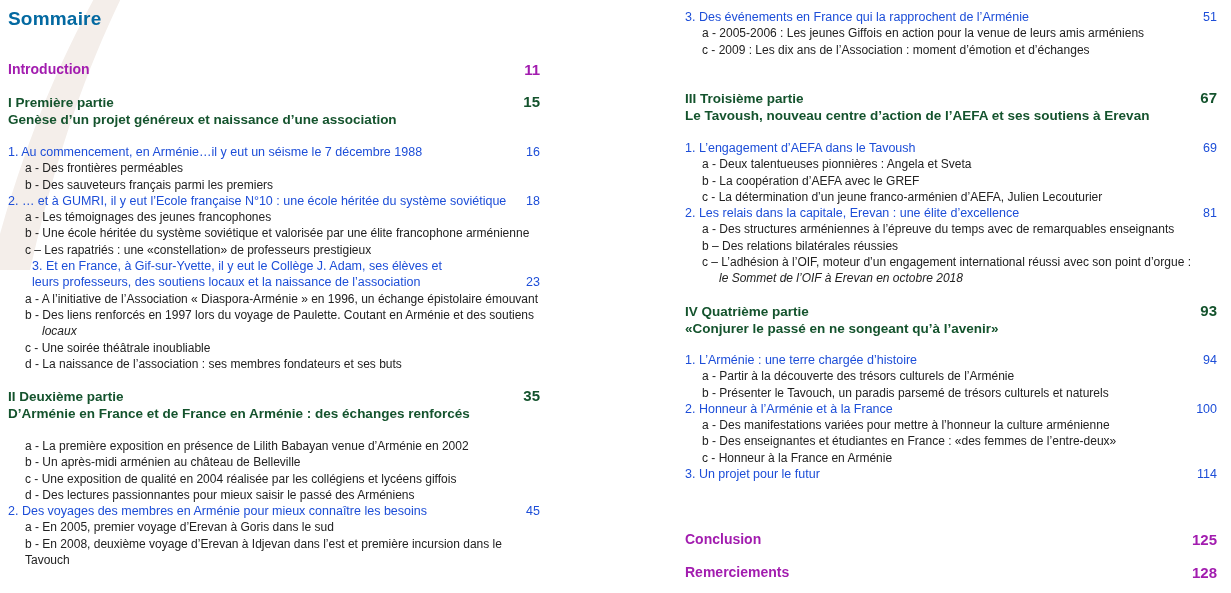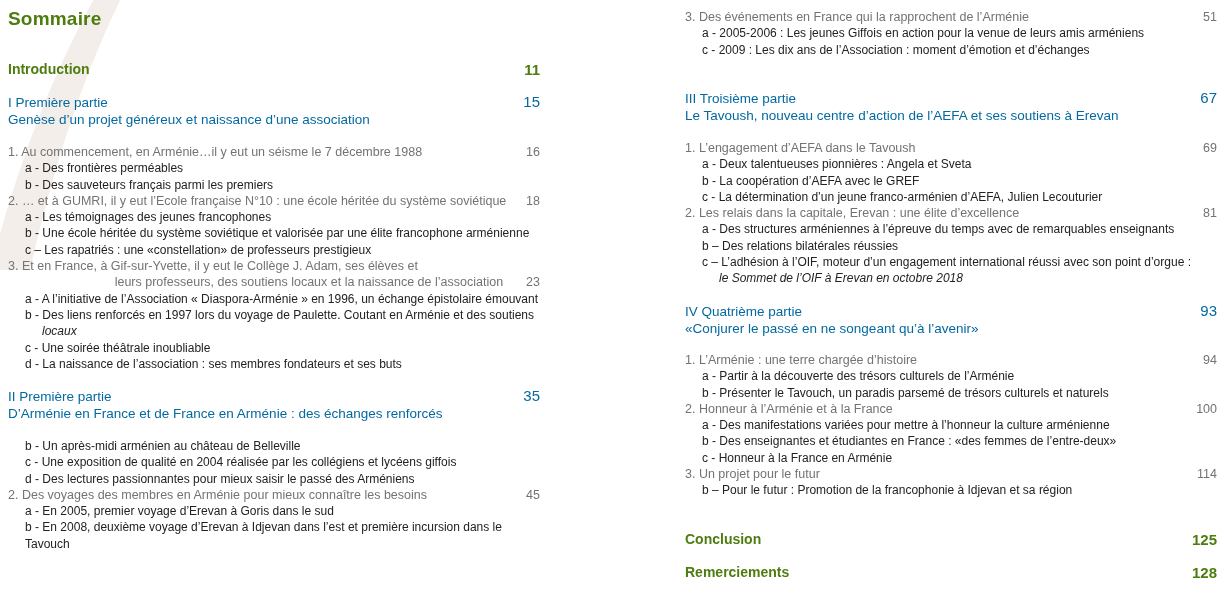--- a/index.html
+++ b/index.html
@@ -7,36 +7,36 @@
     width: 1231px; height: 593px; overflow: hidden; position: relative;
     background: #ffffff; color: #1a1a1a;
     font-family: "Liberation Sans", "DejaVu Sans", sans-serif;
   }
   .swoosh { position: absolute; left: -40px; top: -30px; width: 170px; height: 300px; pointer-events: none; }
   .page { position: absolute; top: 0; }
   .page.left { left: 8px; width: 532px; }
   .page.right { left: 685px; width: 532px; }
   .title {
     position: absolute; left: 0; top: 8px;
-    font-size: 19px; font-weight: bold; color: #4d7c0f; letter-spacing: 0.2px;
+    font-size: 19px; font-weight: bold; color: #0369a1; letter-spacing: 0.2px;
   }
   .block { position: absolute; left: 0; width: 100%; }
   .major {
     display: flex; justify-content: space-between; align-items: center;
-    font-weight: bold; font-size: 14px; line-height: 17px; color: #4d7c0f;
+    font-weight: bold; font-size: 14px; line-height: 17px; color: #a21caf;
   }
   .major .pg { font-size: 15px; }
-  .part-head { font-weight: normal; font-size: 13.5px; line-height: 16.5px; color: #0369a1; }
+  .part-head { font-weight: bold; font-size: 13.5px; line-height: 16.5px; color: #14532d; }
   .part-head .row { display: flex; justify-content: space-between; align-items: baseline; }
   .part-head .row .pg { font-size: 15px; }
   .chap { display: flex; justify-content: space-between; align-items: baseline;
-          font-size: 12.5px; line-height: 16.3px; color: #737373; }
+          font-size: 12.5px; line-height: 16.3px; color: #1d4ed8; }
   .chap .pg { padding-left: 8px; white-space: nowrap; }
-  .chap.two-line { display: block; }
-  .chap.two-line .last { display: flex; justify-content: flex-end; gap: 15px; }
+  .chap.two-line { display: block; margin-left: 24px; }
+  .chap.two-line .last { display: flex; justify-content: space-between; gap: 15px; }
   .sub { font-size: 12px; line-height: 16.3px; padding-left: 17px; color: #222; }
   .sub .letter { font-style: normal; }
   .sub .txt { }
   .sub .cont { display: block; padding-left: 17px; font-style: italic; }
 </style>
 </head>
 <body>
 
 <svg class="swoosh" viewBox="0 0 170 300">
   <path d="M150 0 C110 70, 70 150, 30 300 L70 300 C100 170, 130 90, 170 10 Z" fill="#f4eeea"></path>
@@ -87,28 +87,29 @@
     </div>
     <div class="sub"><span class="letter">a - </span><span class="txt">A l’initiative de  l’Association « Diaspora-Arménie » en 1996, un échange épistolaire émouvant</span></div>
     <div class="sub"><span class="letter">b - </span><span class="txt">Des liens renforcés en 1997 lors du voyage de Paulette. Coutant en Arménie et des soutiens</span><span class="cont">locaux</span></div>
     <div class="sub"><span class="letter">c - </span><span class="txt">Une soirée théâtrale inoubliable</span></div>
     <div class="sub"><span class="letter">d - </span><span class="txt"> La naissance de l’association : ses membres fondateurs et ses buts</span></div>
   </div>
 
   <div class="block" style="top:388px">
     <div class="part-head">
       <div class="row">
-        <span>II Première partie</span>
+        <span>II Deuxième partie</span>
         <span class="pg">35</span>
       </div>
       <div>D’Arménie en France et de France en Arménie : des échanges renforcés</div>
     </div>
   </div>
 
   <div class="block" style="top:438px">
+    <div class="sub"><span class="letter">a - </span><span class="txt">La première exposition en présence de Lilith Babayan venue d’Arménie en 2002</span></div>
     <div class="sub"><span class="letter">b - </span><span class="txt">Un après-midi arménien au château de Belleville</span></div>
     <div class="sub"><span class="letter">c - </span><span class="txt">Une exposition de qualité en 2004 réalisée par les collégiens et lycéens giffois</span></div>
     <div class="sub"><span class="letter">d - </span><span class="txt">Des lectures passionnantes pour mieux saisir le passé des Arméniens</span></div>
 
     <div class="chap">
       <span>2. Des voyages des membres en Arménie pour mieux connaître les besoins</span>
       <span class="pg">45</span>
     </div>
     <div class="sub"><span class="letter">a - </span><span class="txt">En 2005, premier voyage d’Erevan à Goris dans le sud</span></div>
     <div class="sub"><span class="letter">b - </span><span class="txt">En 2008, deuxième voyage d’Erevan à Idjevan dans l’est et première incursion dans le Tavouch</span></div>
@@ -176,21 +177,20 @@
       <span class="pg">100</span>
     </div>
     <div class="sub"><span class="letter">a - </span><span class="txt">Des manifestations variées pour mettre à l’honneur la culture arménienne</span></div>
     <div class="sub"><span class="letter">b - </span><span class="txt">Des enseignantes et étudiantes en France : «des femmes de l’entre-deux»</span></div>
     <div class="sub"><span class="letter">c - </span><span class="txt">Honneur à la France en Arménie</span></div>
 
     <div class="chap">
       <span>3. Un projet pour le futur</span>
       <span class="pg">114</span>
     </div>
-    <div class="sub"><span class="letter">b – </span><span class="txt"> Pour le futur : Promotion de la francophonie</span><span> à Idjevan et sa région</span></div>
   </div>
 
   <div class="block" style="top:531px">
     <div class="major">
       <span>Conclusion</span>
       <span class="pg">125</span>
     </div>
   </div>
 
   <div class="block" style="top:564px">

